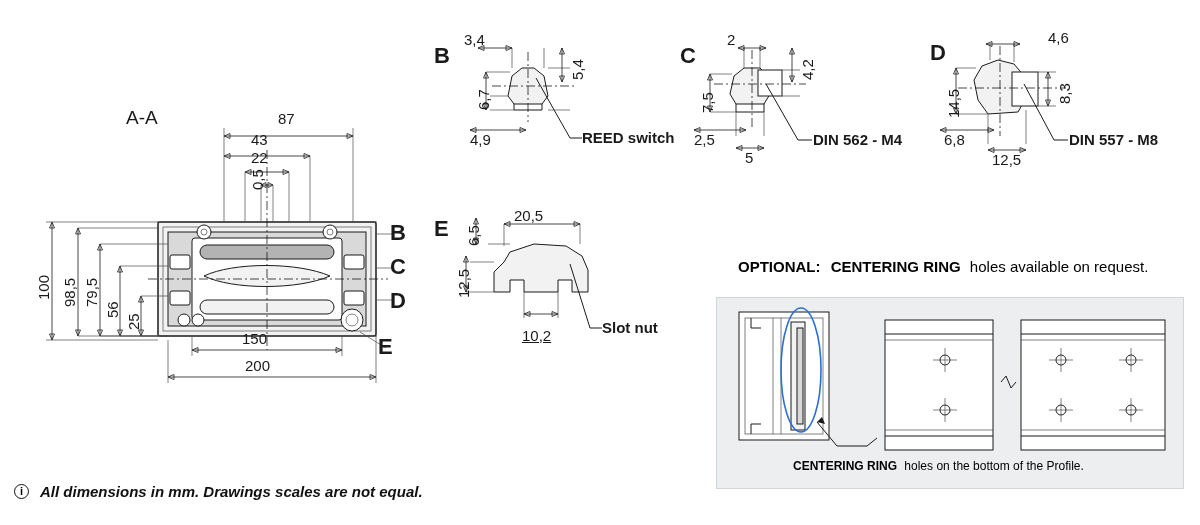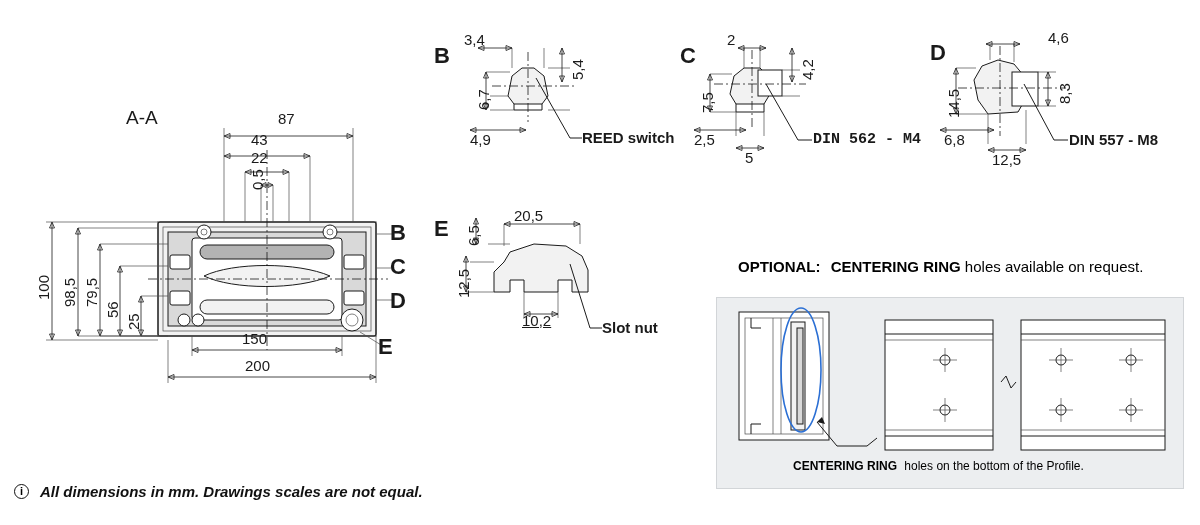--- a/index.html
+++ b/index.html
@@ -289,21 +289,21 @@
       <path class="ln-dim" d="M56 130 l6 -2.5 v5 z M84 130 l-6 -2.5 v5 z" fill="#1b1b1b"></path>
 
       <path class="leader" d="M86 66 L118 122 L132 122"></path>
     </svg>
     <div class="lbl sec" style="left:0px;top:27px;">C</div>
     <div class="lbl" style="left:47px;top:14px;">2</div>
     <div class="lbl rot90" style="left:120px;top:62px;">4,2</div>
     <div class="lbl rot90" style="left:20px;top:95px;">7,5</div>
     <div class="lbl" style="left:14px;top:114px;">2,5</div>
     <div class="lbl" style="left:65px;top:132px;">5</div>
-    <div class="lbl bold" style="left:133px;top:114px;font-family:Liberation Mono, monospace;">DIN 562 - M4</div>
+    <div class="lbl bold" style="left:133px;top:114px;">DIN 562 - M4</div>
   </div>
 
   <div class="abs" style="left:930px;top:18px;width:265px;height:160px;">
     <svg width="265" height="160" viewBox="0 0 265 160">
       <path class="fill-lt" d="M48 82 L44 62 L52 48 L68 42 L84 46 L94 58 L96 80 L88 94 L58 96 Z"></path>
       <rect class="fill-w" x="82" y="54" width="26" height="34"></rect>
       <line class="ln-ctr" x1="70" y1="28" x2="70" y2="118"></line>
       <line class="ln-ctr" x1="28" y1="70" x2="136" y2="70"></line>
       <line class="ln-thin" x1="60" y1="42" x2="60" y2="26"></line>
       <line class="ln-thin" x1="84" y1="44" x2="84" y2="26"></line>
@@ -362,28 +362,28 @@
 
       <line class="ln-dim" x1="94" y1="114" x2="128" y2="114"></line>
       <path class="ln-dim" d="M94 114 l6 -2.5 v5 z M128 114 l-6 -2.5 v5 z" fill="#1b1b1b"></path>
 
       <path class="leader" d="M140 64 L160 128 L172 128"></path>
     </svg>
     <div class="lbl sec" style="left:4px;top:18px;">E</div>
     <div class="lbl rot90" style="left:36px;top:46px;">6,5</div>
     <div class="lbl" style="left:84px;top:8px;">20,5</div>
     <div class="lbl rot90" style="left:26px;top:98px;">12,5</div>
-    <div class="lbl" style="left:92px;top:113px;text-decoration:underline;">10,2</div>
+    <div class="lbl" style="left:92px;top:128px;text-decoration:underline;">10,2</div>
     <div class="lbl bold" style="left:172px;top:120px;">Slot nut</div>
   </div>
 
   <div class="opt-title">
     <span class="kw">OPTIONAL:</span>
     <span class="kw" style="margin-left:6px;">CENTERING RING</span>
-    <span style="">holes available on request.</span>
+    <span style="margin-left:5px;">holes available on request.</span>
   </div>
 
   <div class="opt-box">
     <svg width="466" height="190" viewBox="0 0 466 190">
 
       <rect class="fill-w" x="22" y="14" width="90" height="128"></rect>
       <rect class="ln-thin" x="28" y="20" width="78" height="116"></rect>
       <path class="ln" d="M34 20 L34 30 L44 30"></path>
       <path class="ln" d="M34 136 L34 126 L44 126"></path>
       <rect class="fill-lt" x="74" y="24" width="14" height="108"></rect>

